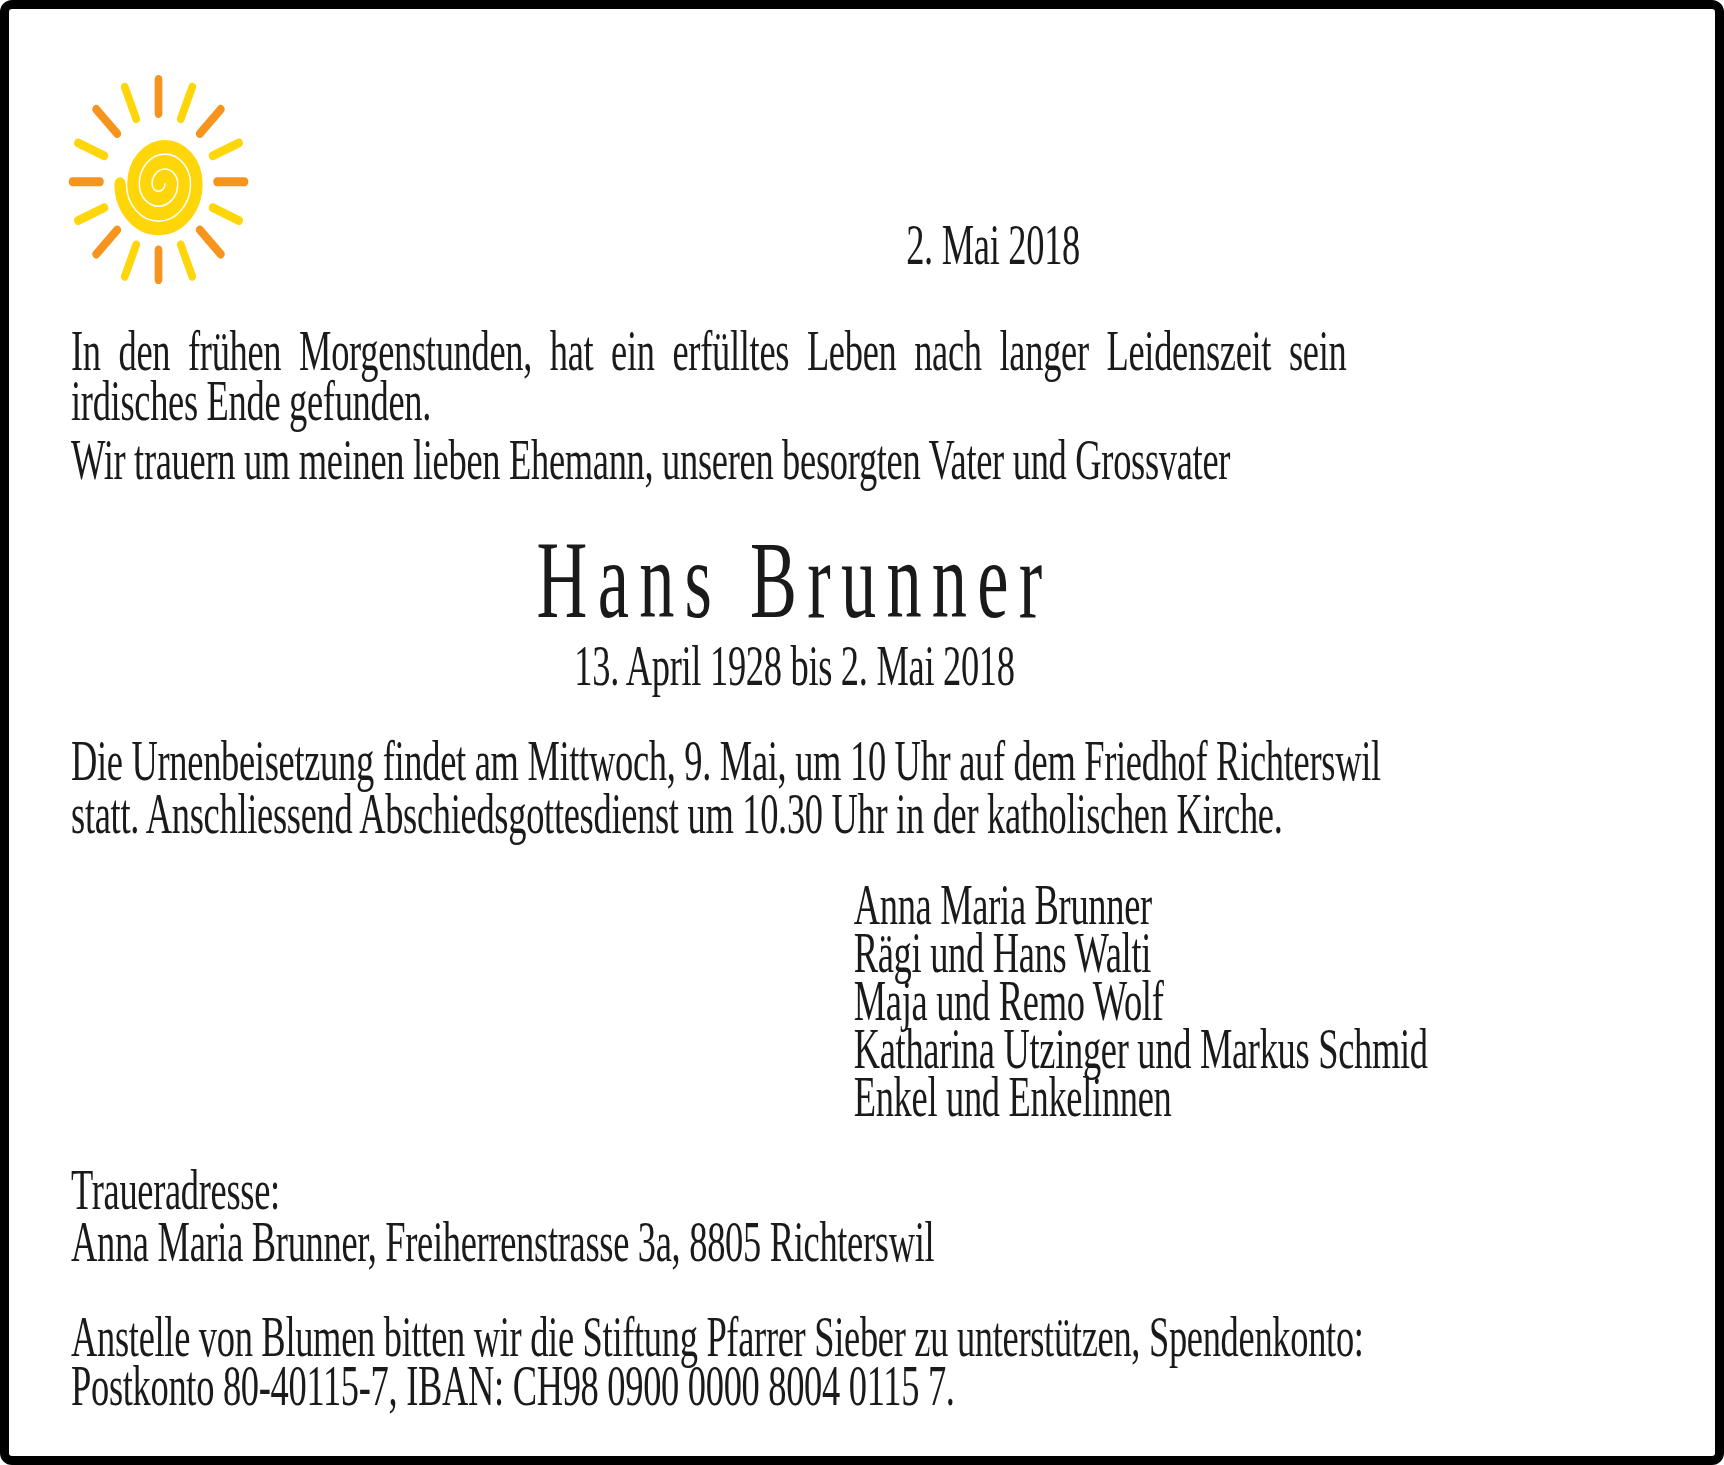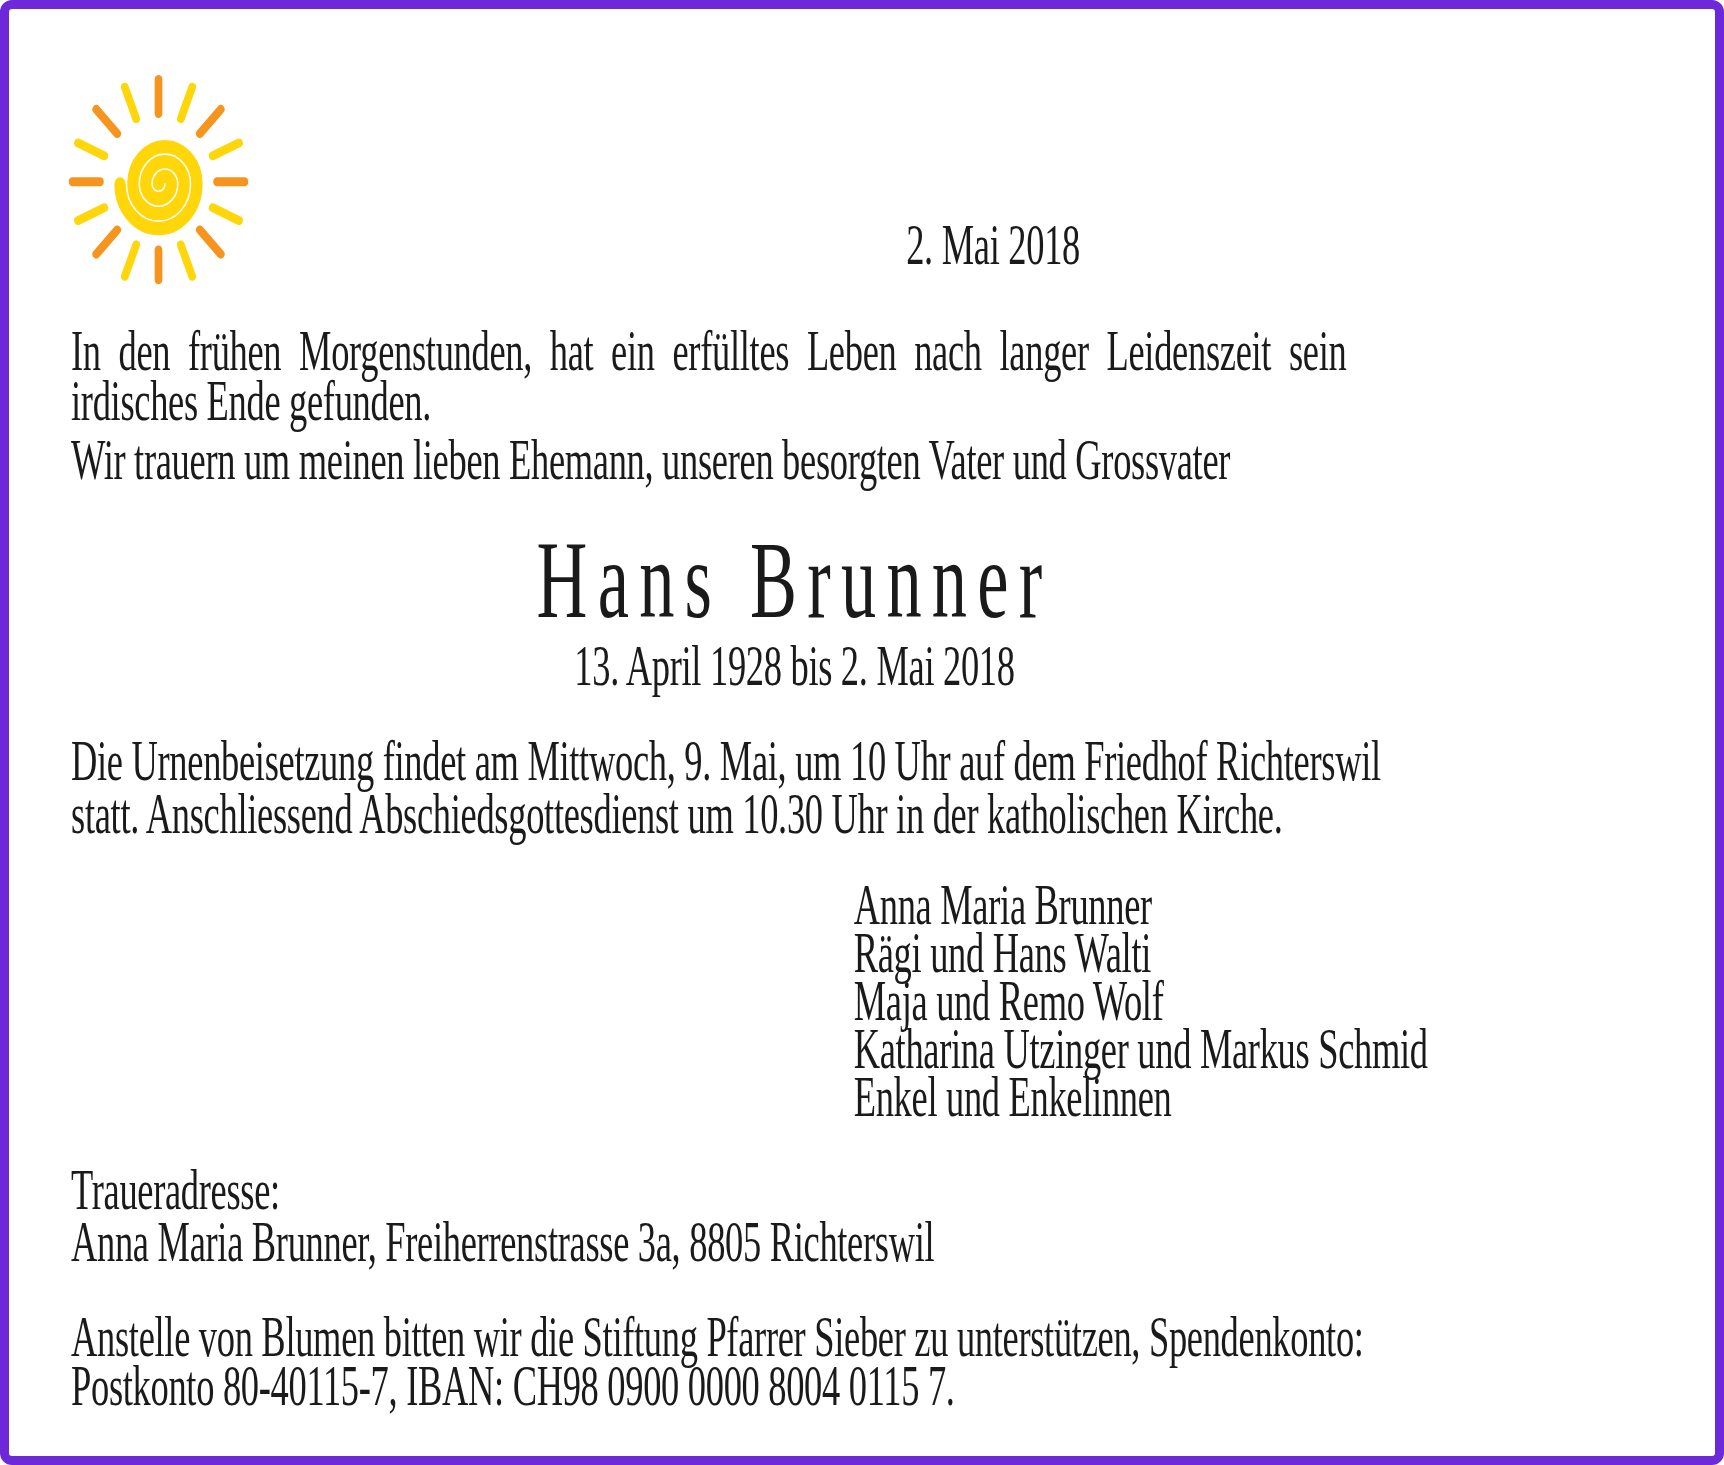--- a/index.html
+++ b/index.html
@@ -1,18 +1,18 @@
 <!DOCTYPE html>
 <html><head>
 <meta charset="utf-8">
 <style>
   html,body{margin:0;padding:0;background:#ffffff;}
   body{width:1724px;height:1465px;position:relative;overflow:hidden;
        font-family:"Liberation Serif","DejaVu Serif",serif;}
-  .sheet{position:absolute;inset:0;background:#ffffff;border:9px solid #6d28d9;
+  .sheet{position:absolute;inset:0;background:#ffffff;border:9px solid #000000;
          border-radius:12px;box-sizing:border-box;overflow:hidden;}
   
   .txt{position:absolute;left:62px;width:2261px;transform:scaleX(.64);
        transform-origin:0 0;font-size:57px;line-height:53px;color:#1a1a1a;
        letter-spacing:-.5px;white-space:nowrap;}
   .txt div{white-space:nowrap;}
   .center{text-align:center;}
   .stretch{word-spacing:14px;}
   #date-block{top:209px;padding-left:1305px;box-sizing:border-box;}
   #intro-block{top:317px;line-height:50px;}

